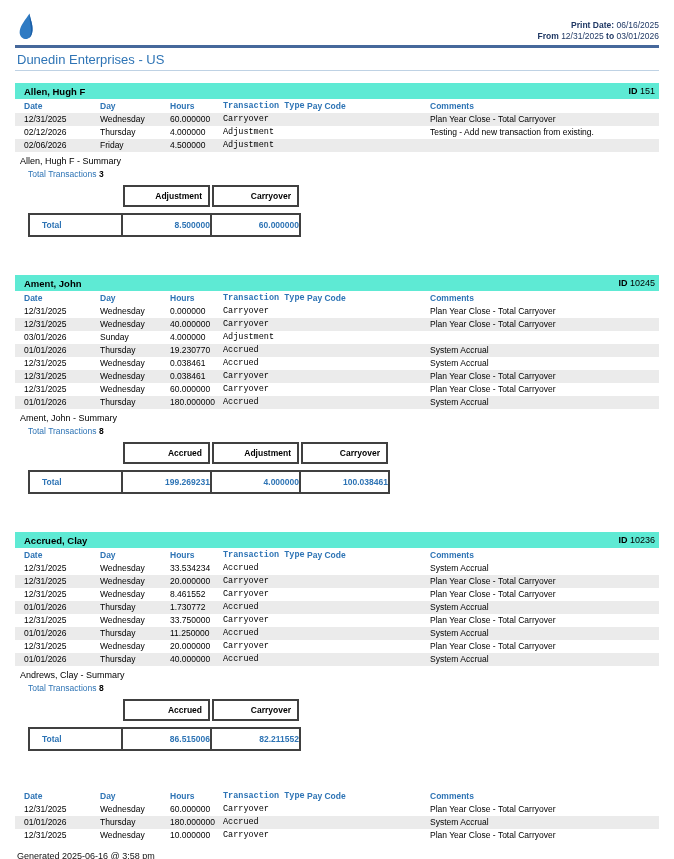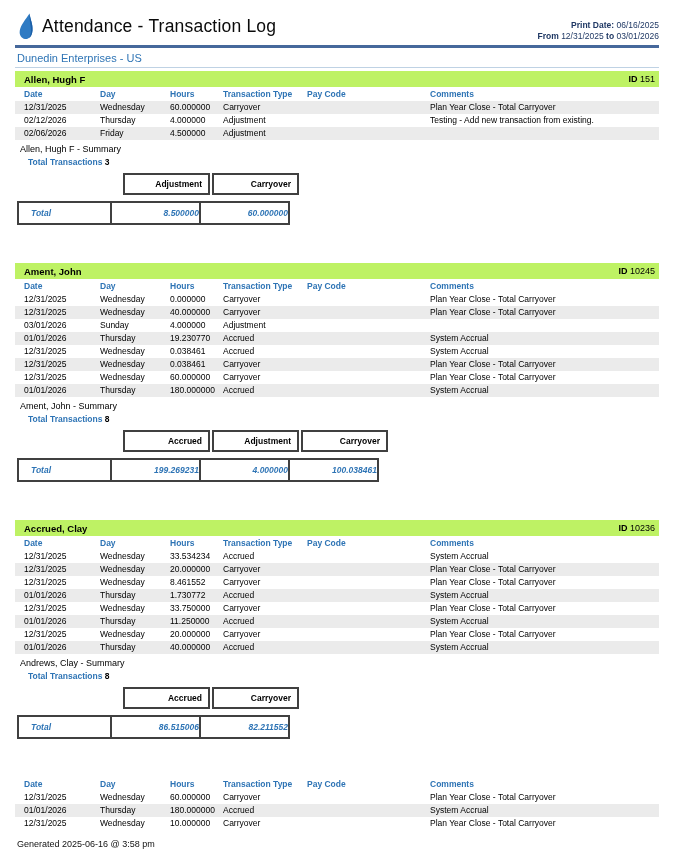--- a/index.html
+++ b/index.html
@@ -14,59 +14,59 @@
 
   
   .report-header { display: flex; justify-content: space-between; align-items: flex-start; padding-top: 13px; }
   .brand { display: flex; align-items: center; gap: 8px; padding-left: 3px; }
   .drop-icon { width: 16px; height: 27px; }
   .report-title { font-size: 17.5px; color: #0a0a0a; letter-spacing: 0.2px; }
   .print-info { text-align: right; font-size: 8.5px; color: #1F3864; line-height: 11px; padding-top: 7px; }
   .print-info b { color: #1F3864; }
 
   .rule { height: 3px; background: #46689B; margin-top: 3px; }
-  .company { color: #2E74B5; font-size: 11px; padding: 4px 0 3px 2px; border-bottom: 1px solid #BFD2E4; margin-bottom: 3px; }
+  .company { color: #2E74B5; font-size: 13px; padding: 4px 0 3px 2px; border-bottom: 1px solid #BFD2E4; margin-bottom: 12px; }
 
   
   .emp-bar {
-    background: #bef264; height: 16px;
+    background: #5eead4; height: 16px;
     display: flex; justify-content: space-between; align-items: center;
     padding: 0 4px 0 9px; font-size: 9.5px; font-weight: bold;
   }
   .emp-id { font-weight: normal; font-size: 9px; }
   .emp-id b { font-weight: bold; }
 
   .grid {
     display: grid;
     grid-template-columns: 76px 70px 51px 86px 123px 1fr;
     padding: 0 6px 0 9px;
     font-size: 8.5px; line-height: 13px; height: 13px;
     white-space: nowrap; overflow: hidden;
   }
   .grid.head { color: #2E74B5; font-weight: bold; height: 14px; line-height: 14px; }
   .c-hours { text-align: left; padding-right: 5px; }
-  .c-type { padding-left: 2px; }
+  .c-type { padding-left: 2px; font-family: Liberation Mono, monospace; }
   .t-row.shaded { background: #EBEBEB; }
 
   
   .sum-title { font-weight: normal; font-size: 9px; padding: 3px 0 2px 5px; line-height: 12px; }
   .sum-trans { font-size: 8.5px; padding: 0 0 5px 13px; line-height: 11px; }
-  .blue-b { color: #2E74B5; font-weight: bold; }
+  .blue-b { color: #2E74B5; font-weight: normal; }
 
   .sum-head-row { display: flex; margin-left: 108px; }
   .sum-head-cell {
     box-sizing: border-box; width: 87px; height: 22px; margin-right: 2px;
     border: 2px solid #404040; background: #fff;
     font-size: 8.5px; font-weight: bold; text-align: right;
     line-height: 18px; padding-right: 6px;
   }
   .sum-total-row {
-    display: flex; margin-left: 2px; margin-top: 6px;
+    display: flex; margin-left: 13px; margin-top: 6px;
     border: 2px solid #404040; height: 24px; box-sizing: border-box;
-    width: max-content; background: #fff; font-style: italic;
+    width: max-content; background: #fff;
   }
   .sum-label {
     box-sizing: border-box; width: 91px; padding-left: 12px;
     color: #2E74B5; font-weight: bold; font-size: 8.5px; line-height: 20px;
   }
   .sum-vals { display: flex; }
   .sum-val-cell {
     box-sizing: border-box; width: 89px; border-left: 2px solid #404040;
     color: #2E74B5; font-weight: bold; font-size: 8.5px;
     text-align: right; line-height: 20px;
@@ -82,21 +82,20 @@
 <div class="page">
 
   <div class="report-header">
     <div class="brand">
       <span class="drop-icon">
         <svg width="16" height="27" viewBox="0 0 16 27">
           <path d="M11.5 0.5 C12.5 7 15 11 14.5 17.5 C14 23.5 10.5 26.5 7 26 C3.5 25.5 1 22 1.8 17.5 C2.8 12 7.5 6.5 11.5 0.5 Z" fill="#2F7BC3"></path>
           <path d="M11.5 0.5 C12.5 7 15 11 14.5 17.5 C14.2 21 13 23.8 11 25.2 C13 22 13.5 17 12.5 12 C11.8 8 11.3 4 11.5 0.5 Z" fill="#1B5EA6"></path>
         </svg>
       </span>
-      <span class="report-title">Attendance - Transaction Log</span>
     </div>
     <div class="print-info">
       <div><b>Print Date:</b> <span>06/16/2025</span></div>
       <div><b>From</b> <span>12/31/2025</span> <b>to</b> <span>03/01/2026</span></div>
     </div>
   </div>
 
   <div class="rule"></div>
   <div class="company">Dunedin Enterprises - US</div>
 

